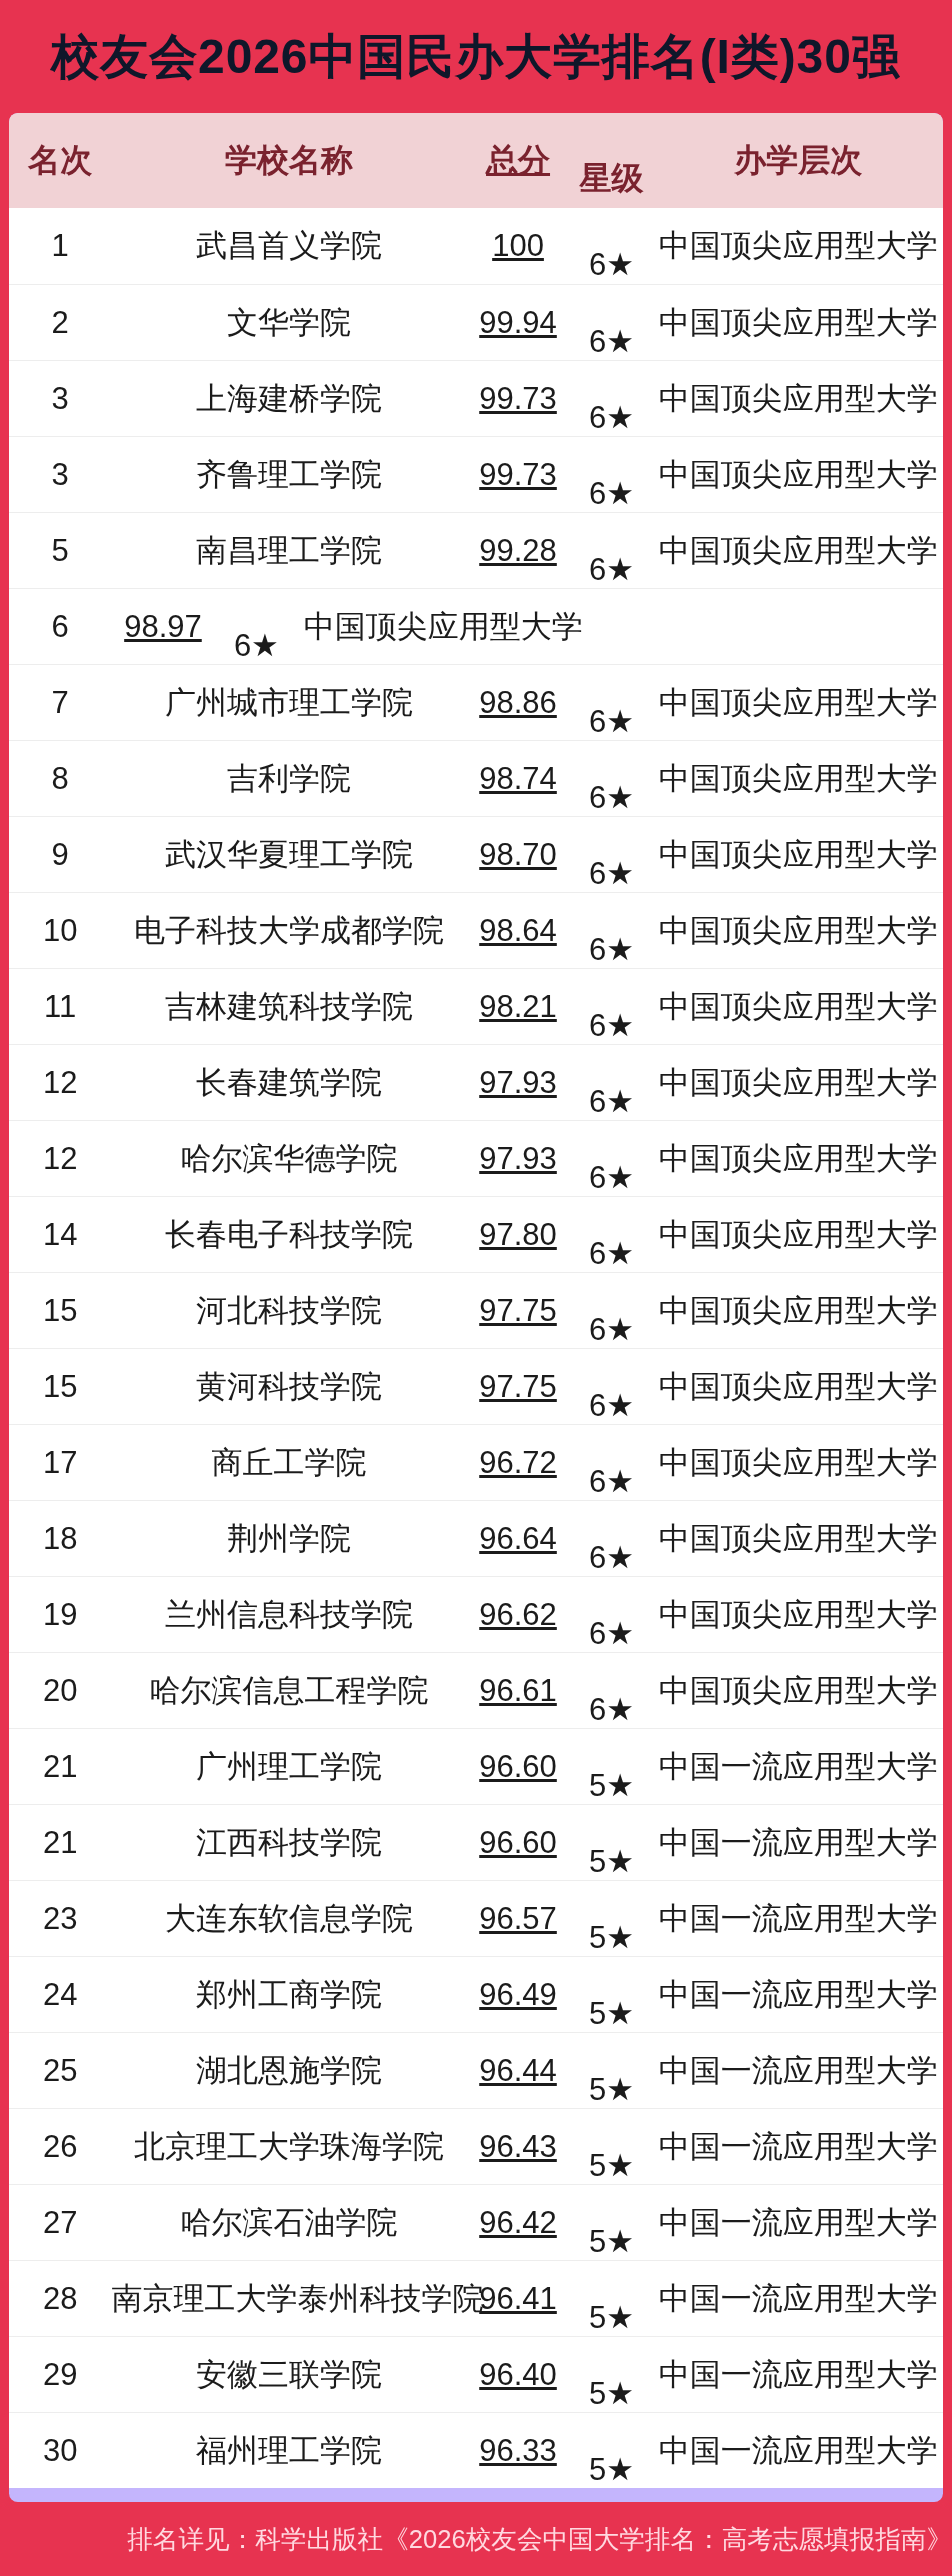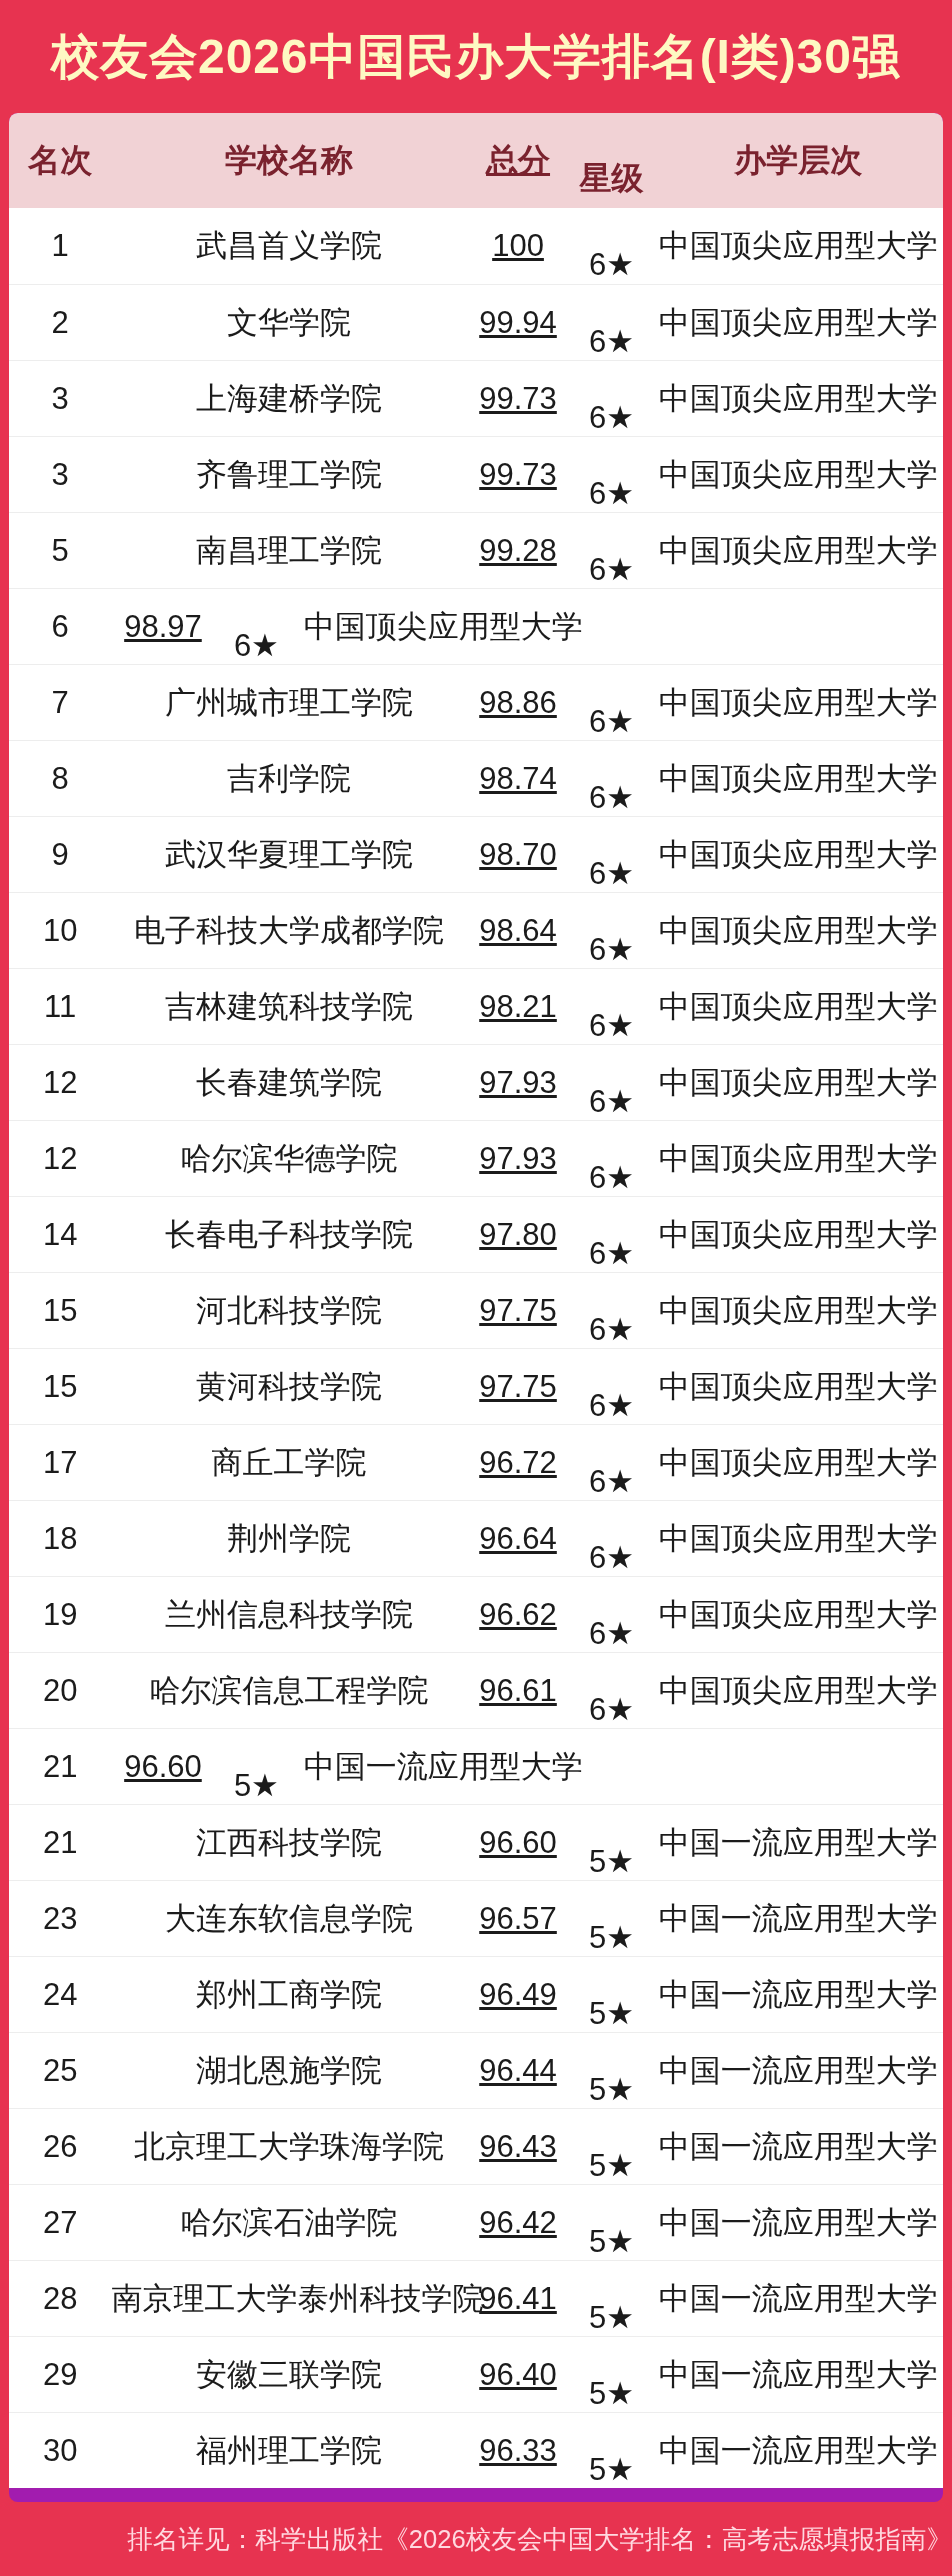--- a/index.html
+++ b/index.html
@@ -15,30 +15,30 @@
     display: flex;
     flex-direction: column;
   }
   .top-banner {
     height: 113px;
     display: flex;
     align-items: center;
     justify-content: center;
   }
   .top-banner h1 {
-    color: #fef9c3;
+    color: #0f172a;
     font-size: 48px;
     font-weight: bold;
     letter-spacing: 0.9px;
     white-space: nowrap;
   }
   .card {
     margin: 0 8.8px;
     height: 2389px;
-    background: #a21caf;
+    background: #c4b5fd;
     border-radius: 8.8px;
     overflow: hidden;
     display: flex;
     flex-direction: column;
   }
   .header-row {
     height: 95px;
     background: #F1D2D5;
     display: flex;
     align-items: center;
@@ -253,20 +253,21 @@
         <div class="row">
           <div class="cell c-rank">20</div>
           <div class="cell c-school">哈尔滨信息工程学院</div>
           <div class="cell c-score">96.61</div>
           <div class="cell c-star">6★</div>
           <div class="cell c-level">中国顶尖应用型大学</div>
         </div>
 
         <div class="row">
           <div class="cell c-rank">21</div>
+          <div class="cell c-school">广州理工学院</div>
           <div class="cell c-score">96.60</div>
           <div class="cell c-star">5★</div>
           <div class="cell c-level">中国一流应用型大学</div>
         </div>
 
         <div class="row">
           <div class="cell c-rank">21</div>
           <div class="cell c-school">江西科技学院</div>
           <div class="cell c-score">96.60</div>
           <div class="cell c-star">5★</div>

